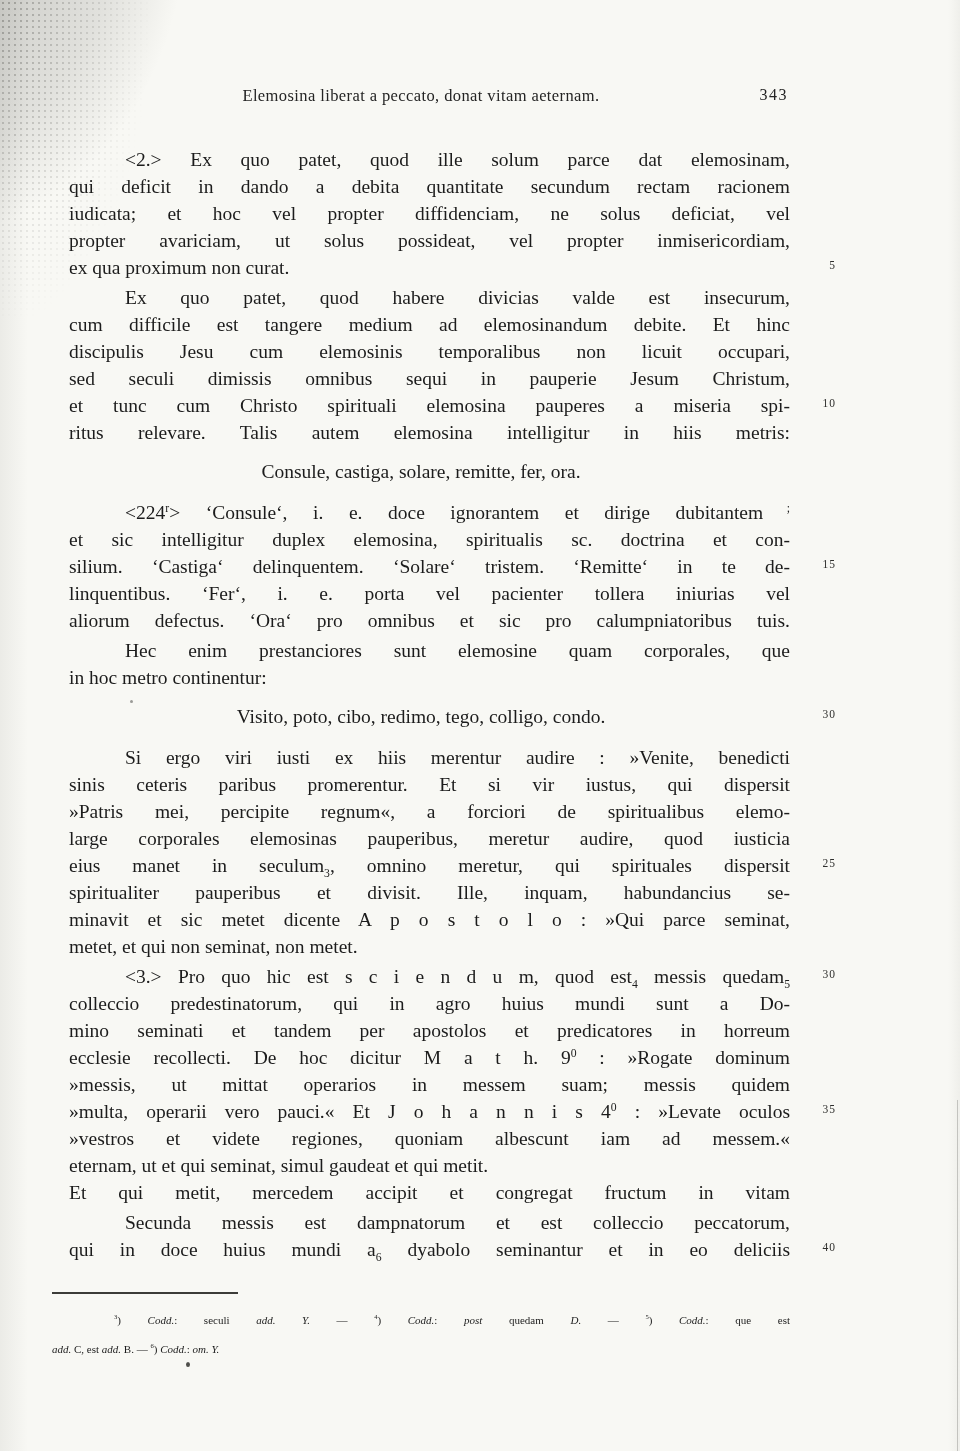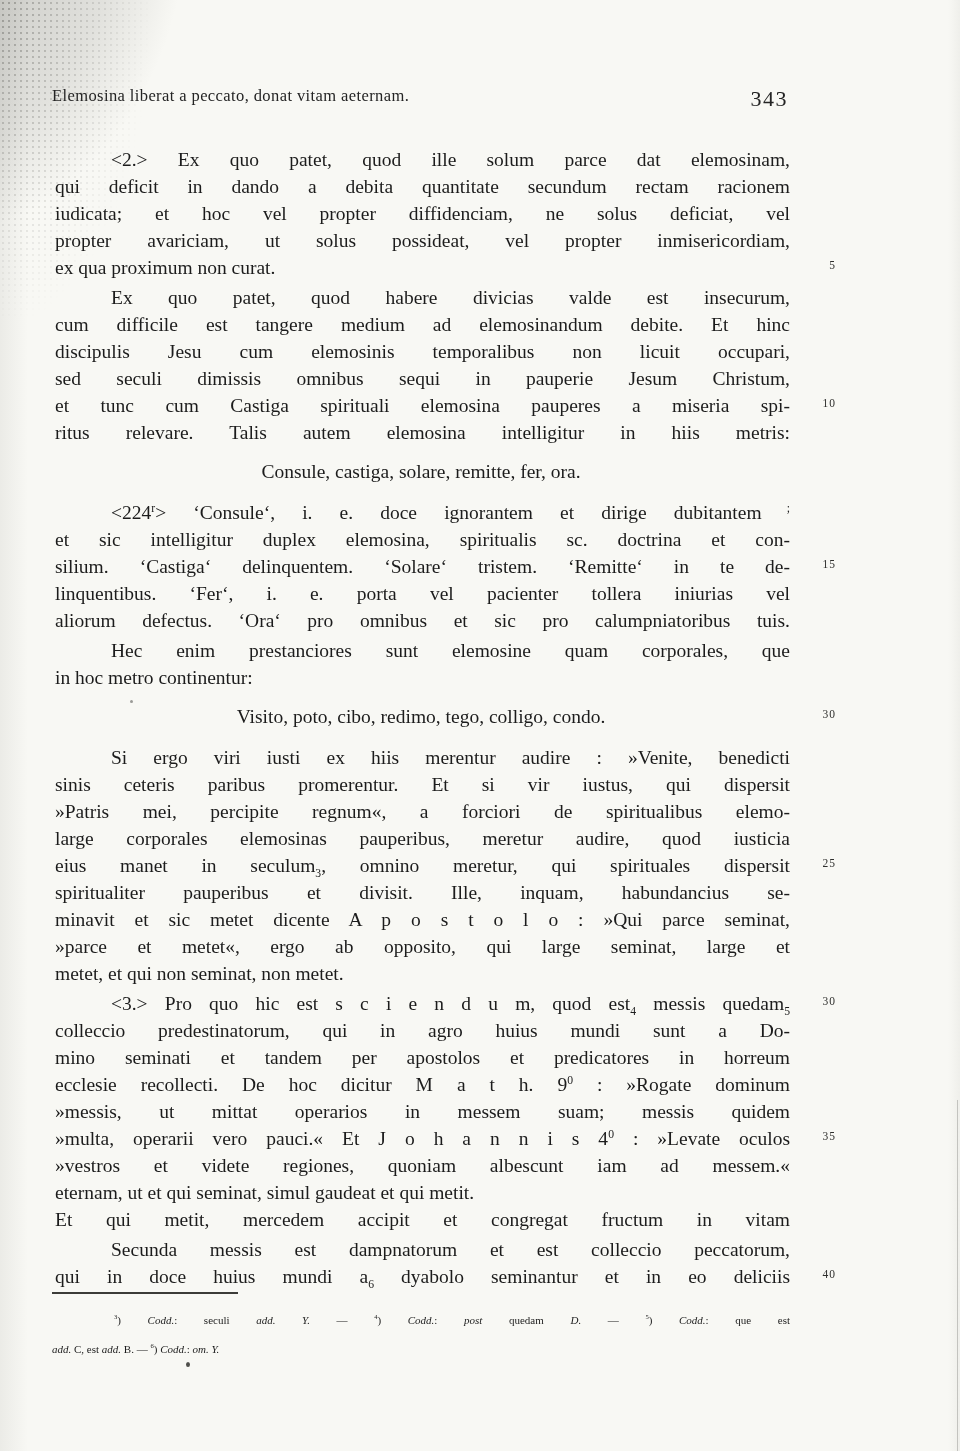--- a/index.html
+++ b/index.html
@@ -36,28 +36,28 @@
     background:rgba(110,110,105,0.35);
   }
   .artifact-dot{position:absolute;border-radius:50%;background:#4e4e4a;}
   .artifact-dot.d1{left:186px;top:1362px;width:4px;height:5px;}
   .artifact-dot.d2{left:130px;top:700px;width:3px;height:3px;opacity:.55;}
 
   .running-head{
     position:absolute;top:86px;left:52px;width:738px;height:24px;
     font-size:16.5px;color:#242424;
   }
-  .rh-title{position:absolute;left:0;right:0;text-align:left;letter-spacing:0.4px;}
-  .rh-page{position:absolute;right:2px;top:0;font-size:22px;letter-spacing:1.5px;}
+  .rh-title{position:absolute;left:0;right:0;text-align:center;letter-spacing:0.4px;}
+  .rh-page{position:absolute;right:2px;top:0;font-size:16px;letter-spacing:1.5px;}
 
   .text-block{
     position:absolute;top:146px;left:52px;width:738px;
     font-size:19.5px;line-height:27px;
   }
-  .para{margin:0 0 3px 3px;}
+  .para{margin:0 0 3px 17px;}
   .verse{margin:12px 0 14px 0;}
   .line{position:relative;text-align:justify;text-align-last:justify;}
   .line.indent{text-indent:56px;}
   .line.last{text-align-last:left;}
   .verse .line{text-align:right;text-align-last:center;}
   .ln{
     position:absolute;right:-46px;top:6px;
     font-size:11.5px;line-height:1;color:#2e2e2c;letter-spacing:1px;
     text-indent:0;
   }
@@ -96,21 +96,21 @@
         <div class="line"><span>qui deficit in dando a debita quantitate secundum rectam racionem</span></div>
         <div class="line"><span>iudicata; et hoc vel propter diffidenciam, ne solus deficiat, vel</span></div>
         <div class="line"><span>propter avariciam, ut solus possideat, vel propter inmisericordiam,</span></div>
         <div class="line last"><span>ex qua proximum non curat.</span><span class="ln">5</span></div>
       </div>
       <div class="para">
         <div class="line indent"><span>Ex quo patet, quod habere divicias valde est insecurum,</span></div>
         <div class="line"><span>cum difficile est tangere medium ad elemosinandum debite. Et hinc</span></div>
         <div class="line"><span>discipulis Jesu cum elemosinis temporalibus non licuit occupari,</span></div>
         <div class="line"><span>sed seculi dimissis omnibus sequi in pauperie Jesum Christum,</span></div>
-        <div class="line"><span>et tunc cum Castiga spirituali elemosina pauperes a miseria spi-</span><span class="ln">10</span></div>
+        <div class="line"><span>et tunc cum Christo spirituali elemosina pauperes a miseria spi-</span><span class="ln">10</span></div>
         <div class="line"><span>ritus relevare. Talis autem elemosina intelligitur in hiis metris:</span></div>
       </div>
       <div class="verse">
         <div class="line last"><span>Consule, castiga, solare, remitte, fer, ora.</span></div>
       </div>
       <div class="para">
         <div class="line indent"><span>&lt;</span><span class="b">224</span><span class="b sup">r</span><span>&gt; ‘Consule‘, i. e. doce ignorantem et dirige dubitantem</span><span class="sup"> ;</span></div>
         <div class="line"><span>et sic intelligitur duplex elemosina, spiritualis sc. doctrina et con-</span></div>
         <div class="line"><span>silium. ‘Castiga‘ delinquentem. ‘Solare‘ tristem. ‘Remitte‘ in te de-</span><span class="ln">15</span></div>
         <div class="line"><span>linquentibus. ‘Fer‘, i. e. porta vel pacienter tollera iniurias vel</span></div>
@@ -124,21 +124,20 @@
         <div class="line last"><span>Visito, poto, cibo, redimo, tego, colligo, condo.</span><span class="ln">30</span></div>
       </div>
       <div class="para">
         <div class="line indent"><span>Si ergo viri iusti ex hiis merentur audire : »Venite, benedicti</span></div>
         <div class="line"><span>sinis ceteris paribus promerentur. Et si vir iustus, qui dispersit</span></div>
         <div class="line"><span>»Patris mei, percipite regnum«, a forciori de spiritualibus elemo-</span></div>
         <div class="line"><span>large corporales elemosinas pauperibus, meretur audire, quod iusticia</span></div>
         <div class="line"><span>eius manet in seculum</span><span class="sub">3</span><span>, omnino meretur, qui spirituales dispersit</span><span class="ln">25</span></div>
         <div class="line"><span>spiritualiter pauperibus et divisit. Ille, inquam, habundancius se-</span></div>
         <div class="line"><span>minavit et sic metet dicente A p o s t o l o : »Qui parce seminat,</span></div>
-        <div class="line"><span>»parce et metet«, ergo ab opposito, qui large seminat, large et</span></div>
         <div class="line last"><span>metet, et qui non seminat, non metet.</span></div>
       </div>
       <div class="para">
         <div class="line indent"><span>&lt;3.&gt; Pro quo hic est s c i e n d u m, quod est</span><span class="sub">4</span><span> messis quedam</span><span class="sub">5</span><span class="ln">30</span></div>
         <div class="line"><span>colleccio predestinatorum, qui in agro huius mundi sunt a Do-</span></div>
         <div class="line"><span>mino seminati et tandem per apostolos et predicatores in horreum</span></div>
         <div class="line"><span>ecclesie recollecti. De hoc dicitur M a t h. 9</span><span class="sup">0</span><span> : »Rogate dominum</span></div>
         <div class="line"><span>»messis, ut mittat operarios in messem suam; messis quidem</span></div>
         <div class="line"><span>»multa, operarii vero pauci.« Et J o h a n n i s 4</span><span class="sup">0</span><span> : »Levate oculos</span><span class="ln">35</span></div>
         <div class="line"><span>»vestros et videte regiones, quoniam albescunt iam ad messem.«</span></div>

